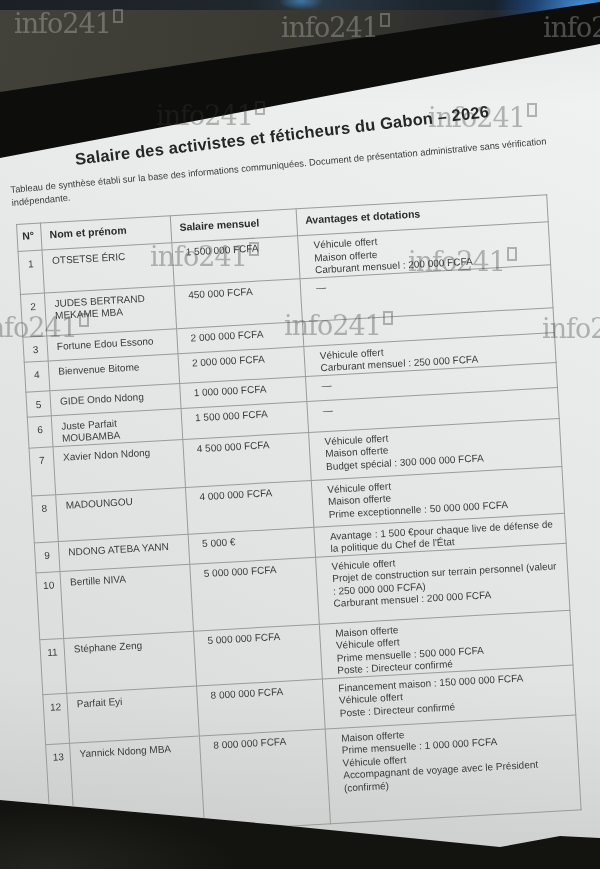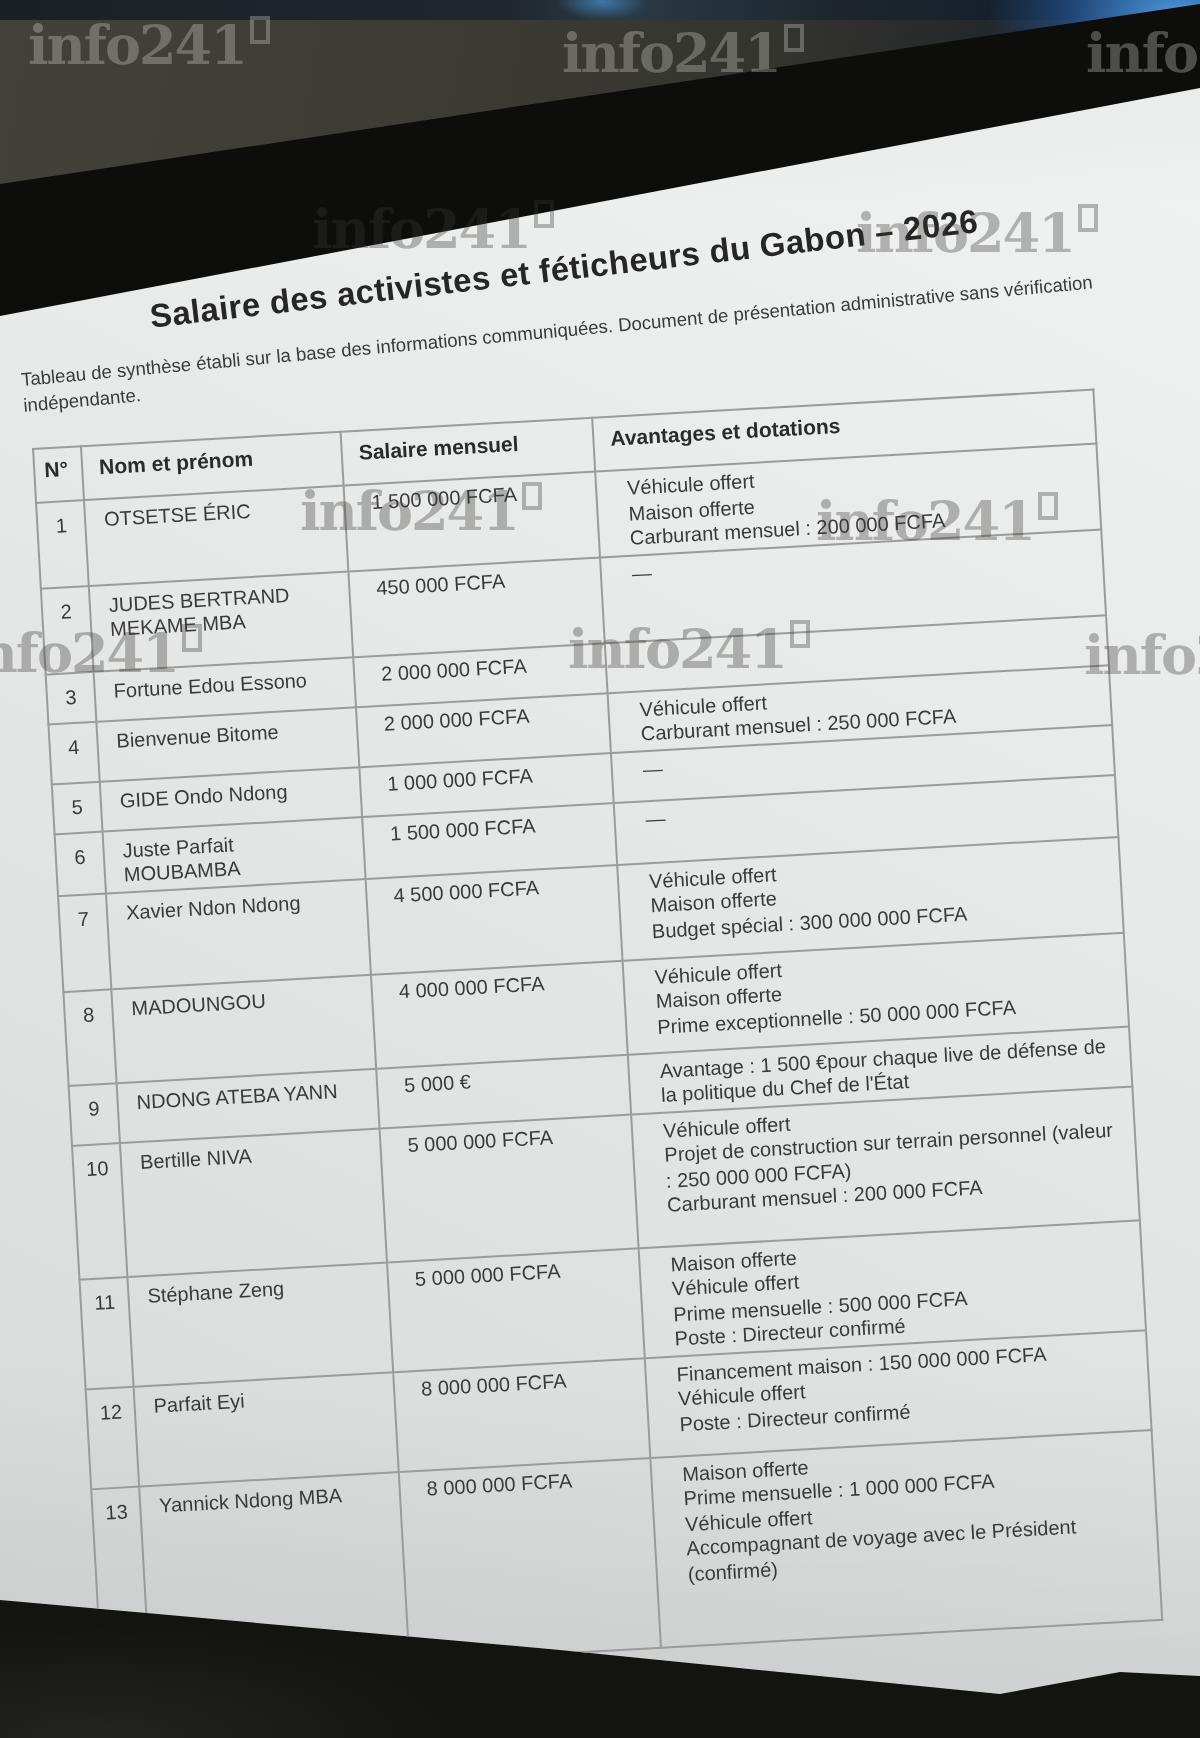--- a/index.html
+++ b/index.html
@@ -46,21 +46,21 @@
   td.c-ben{padding:4px 6px 0 15px;white-space:pre-line;}
   thead tr{height:27px;}
   tbody tr:nth-child(1){height:32px;}  tbody tr:nth-child(2){height:43px;}
   tbody tr:nth-child(3){height:25px;}  tbody tr:nth-child(4){height:30px;}
   tbody tr:nth-child(5){height:25px;}  tbody tr:nth-child(6){height:25px;}
   tbody tr:nth-child(7){height:48px;}  tbody tr:nth-child(8){height:47px;}
   tbody tr:nth-child(9){height:28px;}  tbody tr:nth-child(10){height:67px;}
   tbody tr:nth-child(11){height:55px;} tbody tr:nth-child(12){height:50px;}
   tbody tr:nth-child(13){height:95px;}
   
-  .wm{position:absolute;font-family:"DejaVu Serif",serif;font-weight:bold;
+  .wm{position:absolute;font-family:"DejaVu Serif",serif;font-weight:normal;
       font-size:27px;letter-spacing:-1px;white-space:nowrap;pointer-events:none;}
   .wm::after{content:"";display:inline-block;width:6px;height:10px;
       border:2px solid currentColor;margin-left:2px;vertical-align:super;}
   .wm-light{color:rgba(225,225,218,0.30);}
   .wm-dark{color:rgba(55,55,52,0.34);}
 </style>
 </head>
 <body>
 
 <div class="scene">

